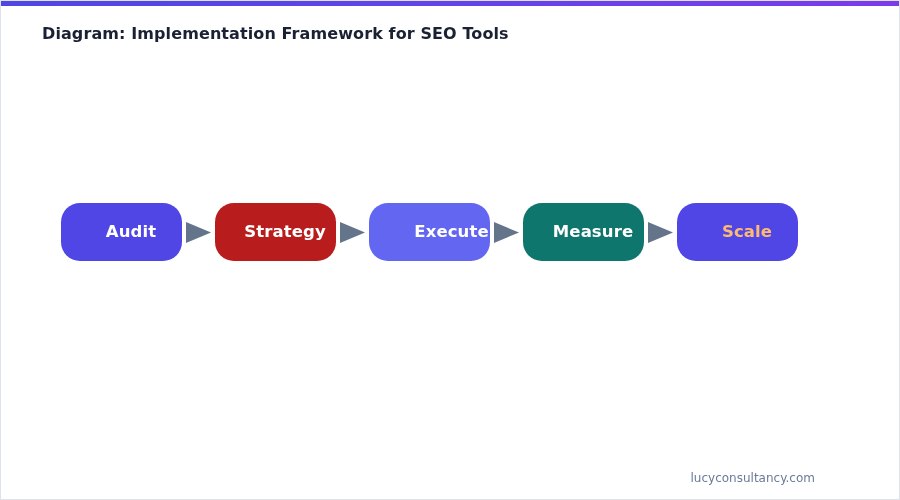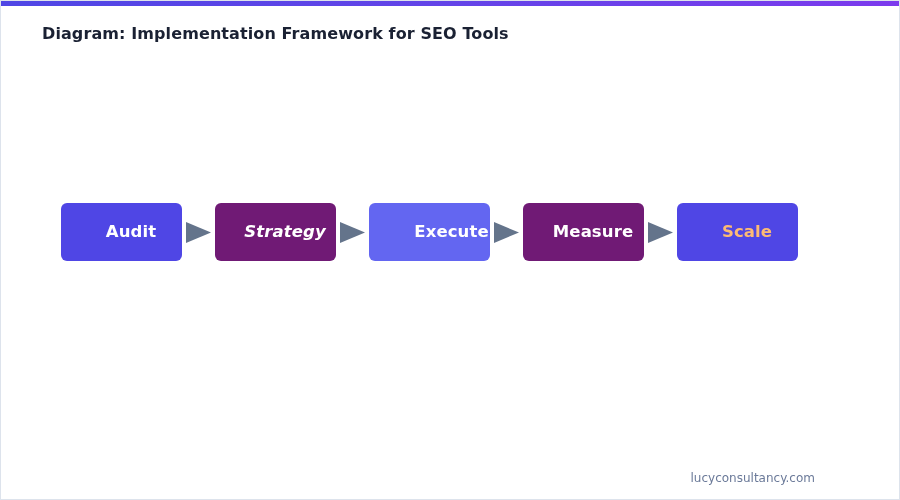--- a/index.html
+++ b/index.html
@@ -50,21 +50,21 @@
     top: 202px;
     height: 58px;
     display: flex;
     flex-direction: row;
     align-items: center;
   }
 
   .node {
     width: 121px;
     height: 58px;
-    border-radius: 6px;
+    border-radius: 19px;
     display: flex;
     align-items: center;
     justify-content: center;
     box-sizing: border-box;
     flex: 0 0 auto;
     padding-left: 19px;
   }
 
   .node-label {
     color: #ffffff;
@@ -112,41 +112,41 @@
     <div class="node" style="background: rgb(79, 70, 229);">
       <span class="node-label" style="color: rgb(255, 255, 255);">Audit</span>
     </div>
 
     <div class="connector">
       <svg class="arrow-tri" width="25" height="21" viewBox="0 0 25 21">
         <polygon points="0,0 25,10.5 0,21" fill="#64748b"></polygon>
       </svg>
     </div>
 
-    <div class="node" style="background: #701a75; font-style: italic;">
+    <div class="node" style="background: #b91c1c;">
       <span class="node-label" style="color: rgb(255, 255, 255);">Strategy</span>
     </div>
 
     <div class="connector">
       <svg class="arrow-tri" width="25" height="21" viewBox="0 0 25 21">
         <polygon points="0,0 25,10.5 0,21" fill="#64748b"></polygon>
       </svg>
     </div>
 
     <div class="node" style="background: rgb(99, 102, 241);">
       <span class="node-label" style="color: rgb(255, 255, 255); margin-left: 25px;">Execute</span>
     </div>
 
     <div class="connector">
       <svg class="arrow-tri" width="25" height="21" viewBox="0 0 25 21">
         <polygon points="0,0 25,10.5 0,21" fill="#64748b"></polygon>
       </svg>
     </div>
 
-    <div class="node" style="background: #701a75;">
+    <div class="node" style="background: #0f766e;">
       <span class="node-label" style="color: rgb(255, 255, 255);">Measure</span>
     </div>
 
     <div class="connector">
       <svg class="arrow-tri" width="25" height="21" viewBox="0 0 25 21">
         <polygon points="0,0 25,10.5 0,21" fill="#64748b"></polygon>
       </svg>
     </div>
 
     <div class="node" style="background: rgb(79, 70, 229);">

